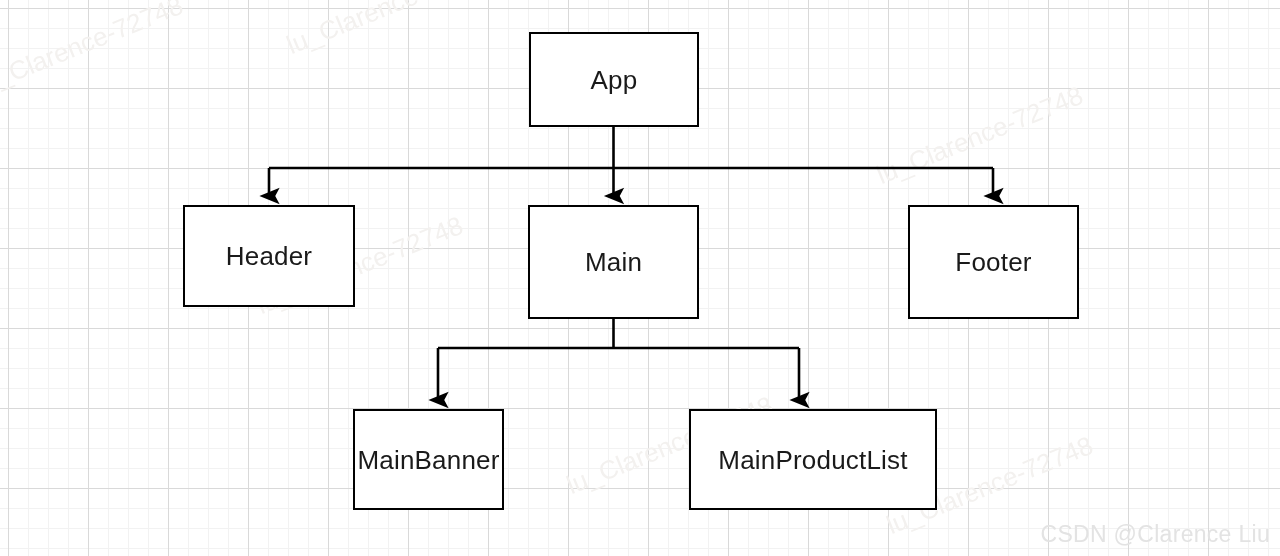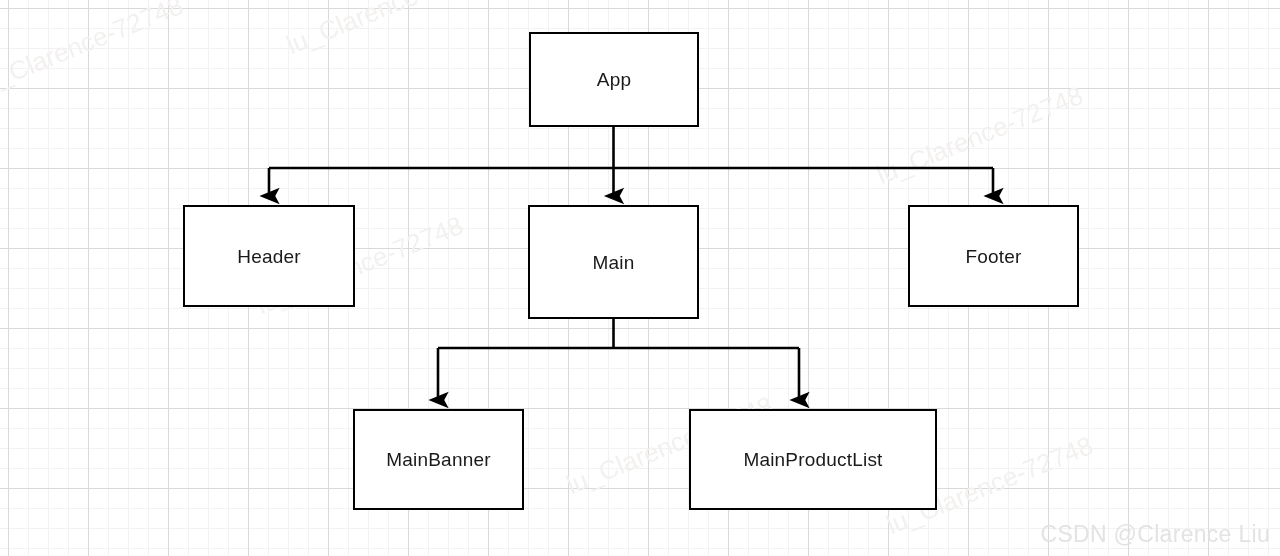--- a/index.html
+++ b/index.html
@@ -34,21 +34,21 @@
     position: absolute;
     box-sizing: border-box;
     border: 2px solid #000000;
     background: #ffffff;
     display: flex;
     align-items: center;
     justify-content: center;
   }
   .node-label {
     font-family: "Liberation Sans", sans-serif;
-    font-size: 19px;
+    font-size: 26px;
     color: #1a1a1a;
     line-height: 1;
     white-space: nowrap;
     letter-spacing: 0.2px;
   }
   .watermark-diag {
     position: absolute;
     color: #f3f1ef;
     font-family: "Liberation Sans", sans-serif;
     font-size: 26px;
@@ -111,25 +111,25 @@
   </div>
 
   <div class="node" style="left:183px; top:205px; width:172px; height:102px;">
     <span class="node-label">Header</span>
   </div>
 
   <div class="node" style="left:528px; top:205px; width:171px; height:114px;">
     <span class="node-label">Main</span>
   </div>
 
-  <div class="node" style="left:908px; top:205px; width:171px; height:102px;">
+  <div class="node" style="left:908px; top:205px; width:171px; height:114px;">
     <span class="node-label">Footer</span>
   </div>
 
-  <div class="node" style="left:353px; top:409px; width:171px; height:101px;">
+  <div class="node" style="left:353px; top:409px; width:151px; height:101px;">
     <span class="node-label">MainBanner</span>
   </div>
 
   <div class="node" style="left:689px; top:409px; width:248px; height:101px;">
     <span class="node-label">MainProductList</span>
   </div>
 
   <div id="credit">CSDN @Clarence Liu</div>
 
 </div>

